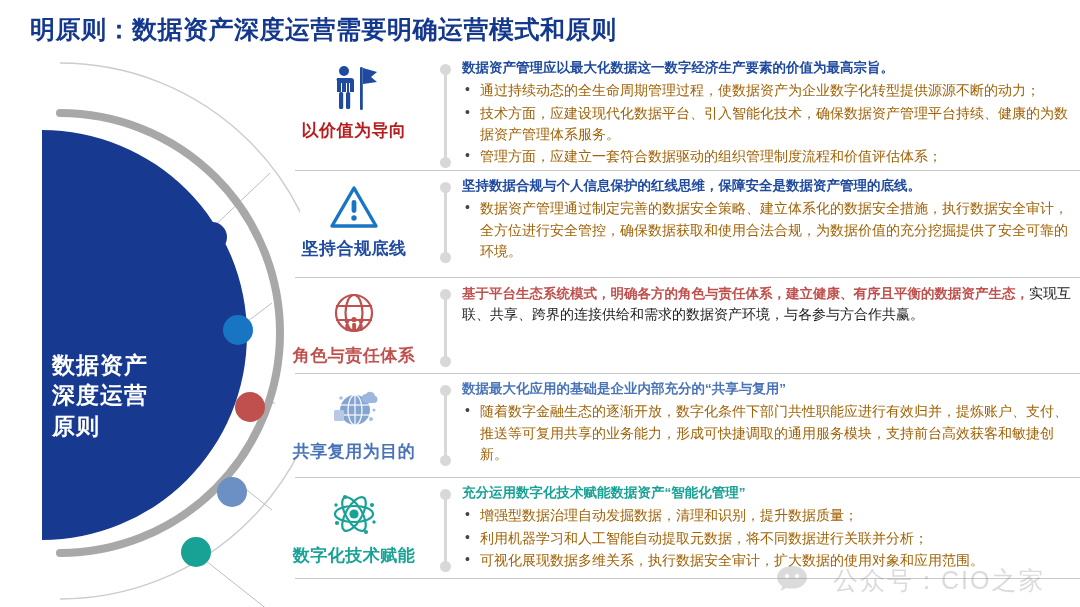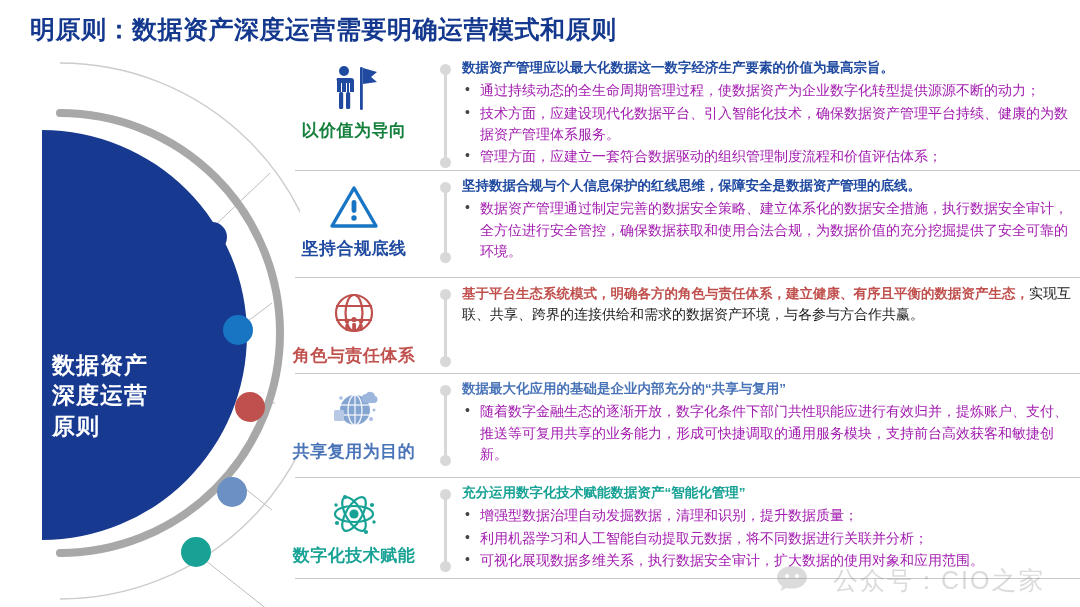--- a/index.html
+++ b/index.html
@@ -116,21 +116,21 @@
     font-weight: bold;
     line-height: 1.5;
     margin-bottom: 2px;
   }
   ul.bullets { list-style: none; }
   ul.bullets li {
     position: relative;
     padding-left: 18px;
     font-size: 14px;
     line-height: 1.52;
-    color: #a21caf;
+    color: #a16207;
     margin-bottom: 1px;
   }
   ul.bullets li::before {
     content: "•";
     position: absolute;
     left: 3px; top: -1px;
     color: #444;
     font-size: 14px;
   }
   
@@ -210,21 +210,21 @@
           <g fill="#1f4aa0">
             <circle cx="17" cy="7" r="5"></circle>
             <path d="M10 14 h14 a3 3 0 0 1 3 3 v11 h-4 v-9 h-1 v9 h-2 v-9 h-1 v9 h-4 v-9 h-1 v9 h-4 v-11 a3 3 0 0 1 0 -3 z"></path>
             <rect x="12" y="28" width="4.2" height="17" rx="1.6"></rect>
             <rect x="19" y="28" width="4.2" height="17" rx="1.6"></rect>
             <rect x="33" y="3" width="2.8" height="43" rx="1.2"></rect>
             <path d="M36 4 L50 8 L44 13 L50 18 L36 20 Z"></path>
           </g>
         </svg>
       </div>
-      <div class="icon-caption" style="color:#15803d;">以价值为导向</div>
+      <div class="icon-caption" style="color:#b91c1c;">以价值为导向</div>
     </div>
     <div class="rail">
       <div class="cap top"></div>
       <div class="bar"></div>
       <div class="cap bot"></div>
     </div>
     <div class="text-col">
       <div class="lede" style="color:#1f4aa0;">数据资产管理应以最大化数据这一数字经济生产要素的价值为最高宗旨。</div>
       <ul class="bullets">
         <li>通过持续动态的全生命周期管理过程，使数据资产为企业数字化转型提供源源不断的动力；</li>

